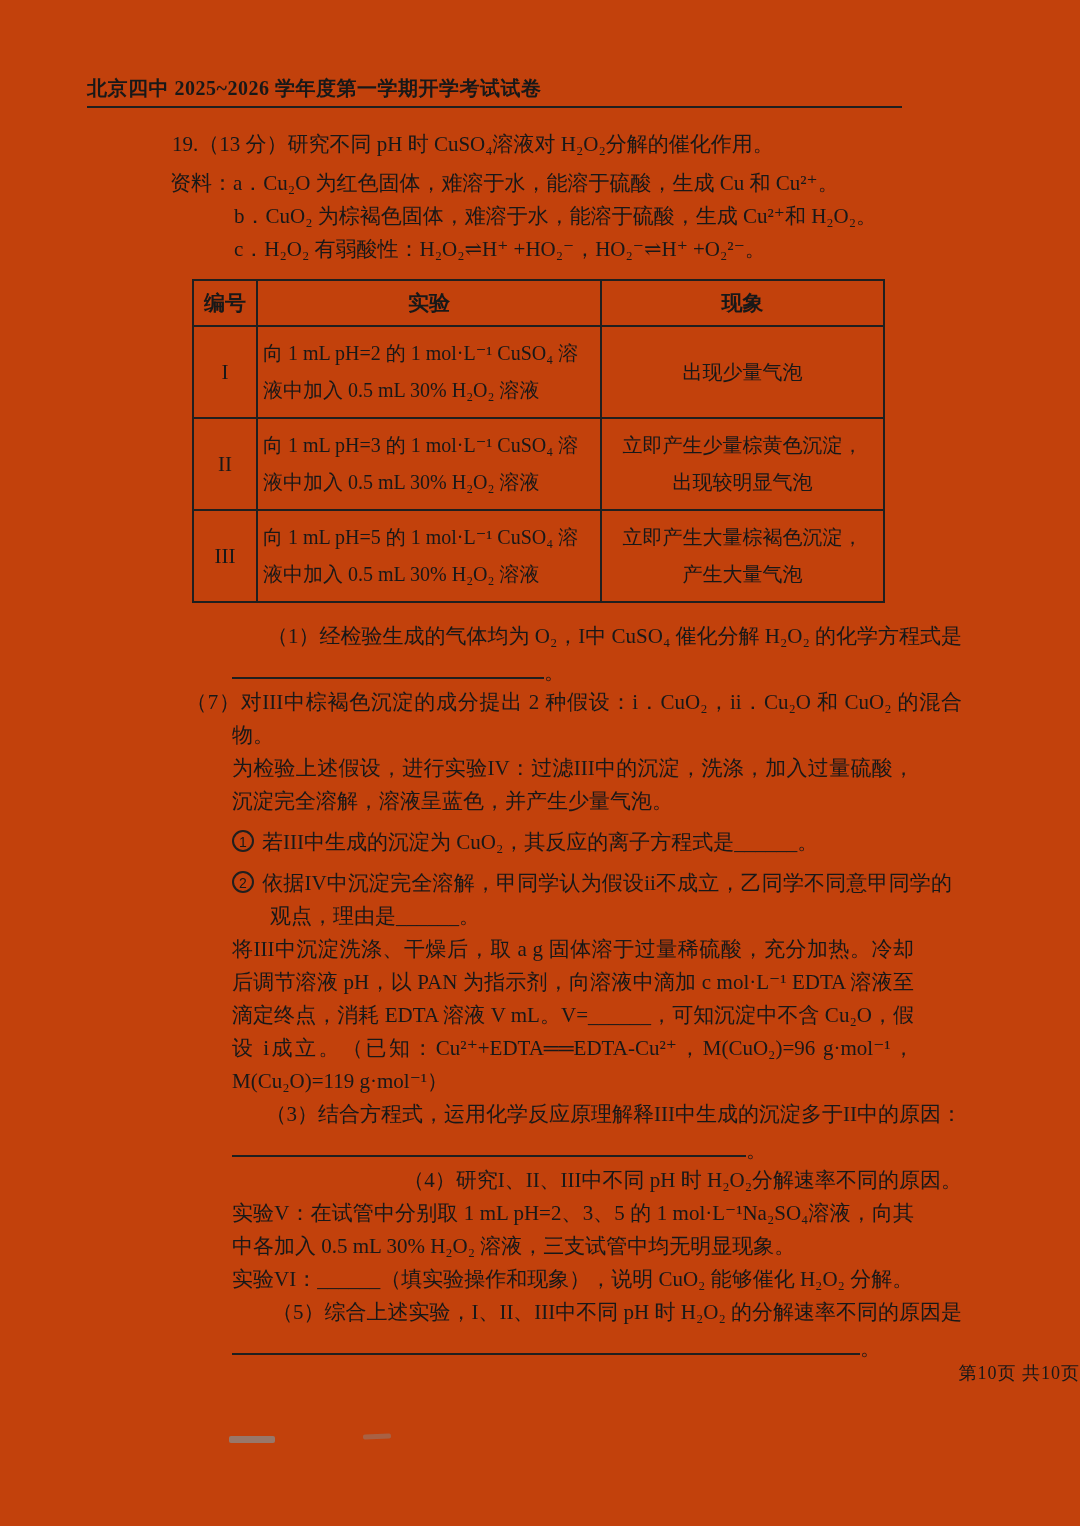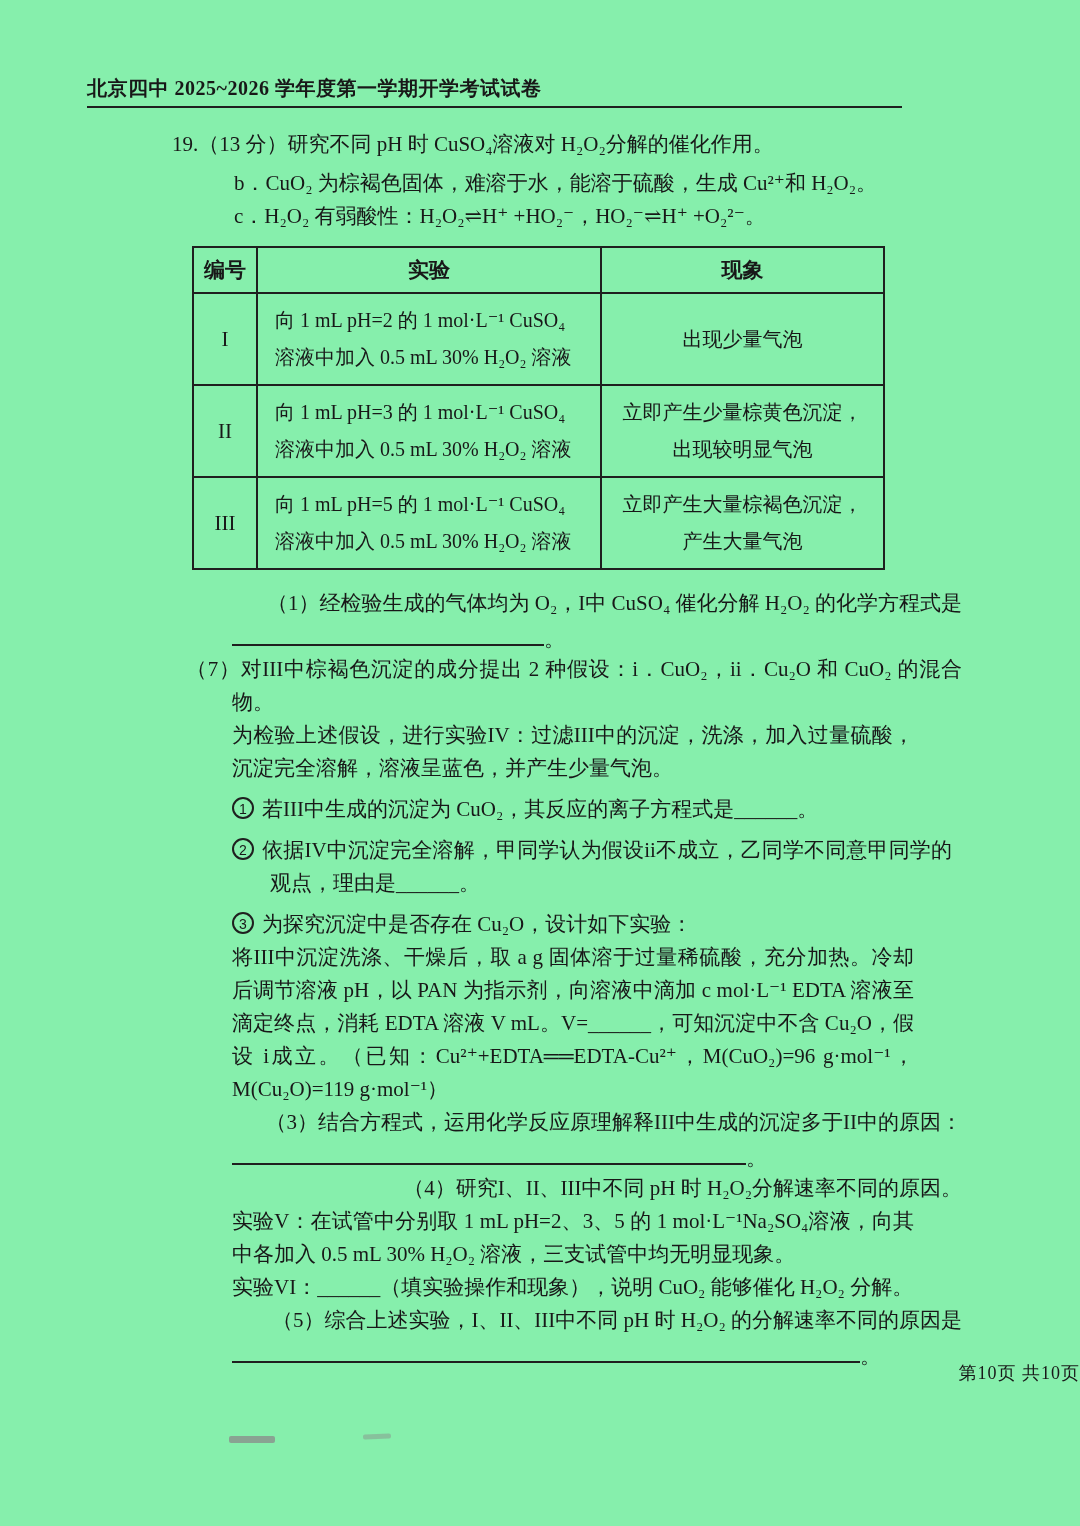--- a/index.html
+++ b/index.html
@@ -1,20 +1,20 @@
 <!DOCTYPE html>
 <html lang="zh"><head>
 <meta charset="utf-8">
 <style>
   html,body{margin:0;padding:0;background:#d9d9d9;}
   .page{
     position:relative;
     width:1080px;height:1526px;
     margin:0 auto;
-    background:#86efac;
+    background:#c2410c;
     color:#181818;
     font-family:"Liberation Serif","DejaVu Serif",serif;
     font-size:21px;
     line-height:33px;
     overflow:hidden;
   }
   
   .doc-header{
     margin:72px 0 0 87px;
     width:815px;
@@ -36,21 +36,21 @@
     border-collapse:collapse;
     table-layout:fixed;
     font-size:20px;
   }
   .exam-table th,.exam-table td{border:2px solid #1f1f1f;vertical-align:middle;}
   .exam-table th{height:42px;font-weight:600;font-size:21px;}
   .col-id{width:64px;}
   .col-exp{width:344px;}
   .col-phen{width:283px;}
   .cell-id{text-align:center;font-size:21px;}
-  .cell-exp{padding:4px 17px;line-height:37px;}
+  .cell-exp{padding:4px 5px;line-height:37px;}
   .cell-phen{text-align:center;line-height:37px;padding:4px 6px;margin-left:29px;}
   .exam-table tbody td{height:82px;}
   
   .item{margin:0 0 0 186px;width:730px;padding-left:46px;text-indent:-46px;text-align:justify;}
   .item-first{margin-top:17px;}
   .nowrap{white-space:nowrap;text-align:right;}
   .cont{margin:0 0 0 232px;width:682px;text-align:justify;}
   .subitem{margin:8px 0 0 232px;width:682px;padding-left:38px;text-indent:-38px;text-align:justify;}
   .circ{
     display:inline-block;width:22px;height:22px;line-height:21px;
@@ -78,20 +78,21 @@
 </head>
 <body>
 
 <div class="page">
 
   <div class="doc-header">北京四中 2025~2026 学年度第一学期开学考试试卷</div>
 
   <div class="q-intro">19.（13 分）研究不同 pH 时 CuSO₄溶液对 H₂O₂分解的催化作用。</div>
 
   <div class="materials">
+    <div class="mat-row"><span>资料：</span><span>a．Cu₂O 为红色固体，难溶于水，能溶于硫酸，生成 Cu 和 Cu²⁺。</span></div>
     <div class="mat-row mat-indent">b．CuO₂ 为棕褐色固体，难溶于水，能溶于硫酸，生成 Cu²⁺和 H₂O₂。</div>
     <div class="mat-row mat-indent">c．H₂O₂ 有弱酸性：H₂O₂⇌H⁺ +HO₂⁻，HO₂⁻⇌H⁺ +O₂²⁻。</div>
   </div>
 
   <table class="exam-table">
     <colgroup>
       <col class="col-id">
         <col class="col-exp">
         <col class="col-phen">
     </colgroup>
@@ -130,21 +131,20 @@
   </table>
 
   <div class="item item-first nowrap">（1）经检验生成的气体均为 O₂，I中 CuSO₄ 催化分解 H₂O₂ 的化学方程式是</div>
   <div class="blank-row"><span class="blank blank-1"></span><span>。</span></div>
 
   <div class="item">（7）对III中棕褐色沉淀的成分提出 2 种假设：i．CuO₂，ii．Cu₂O 和 CuO₂ 的混合物。</div>
   <div class="cont">为检验上述假设，进行实验IV：过滤III中的沉淀，洗涤，加入过量硫酸，沉淀完全溶解，溶液呈蓝色，并产生少量气泡。</div>
 
   <div class="subitem nowrap"><span class="circ">1</span><span>若III中生成的沉淀为 CuO₂，其反应的离子方程式是______。</span></div>
   <div class="subitem"><span class="circ">2</span><span>依据IV中沉淀完全溶解，甲同学认为假设ii不成立，乙同学不同意甲同学的观点，理由是______。</span></div>
-  <div class="subitem nowrap"><span class="circ">3</span><span>为探究沉淀中是否存在 Cu₂O，设计如下实验：</span></div>
 
   <div class="cont">将III中沉淀洗涤、干燥后，取 a g 固体溶于过量稀硫酸，充分加热。冷却后调节溶液 pH，以 PAN 为指示剂，向溶液中滴加 c mol·L⁻¹ EDTA 溶液至滴定终点，消耗 EDTA 溶液 V mL。V=______，可知沉淀中不含 Cu₂O，假设 i成立。（已知：Cu²⁺+EDTA══EDTA-Cu²⁺，M(CuO₂)=96 g·mol⁻¹，M(Cu₂O)=119 g·mol⁻¹）</div>
 
   <div class="item nowrap">（3）结合方程式，运用化学反应原理解释III中生成的沉淀多于II中的原因：</div>
   <div class="blank-row"><span class="blank blank-3"></span><span>。</span></div>
 
   <div class="item nowrap">（4）研究I、II、III中不同 pH 时 H₂O₂分解速率不同的原因。</div>
   <div class="cont">实验V：在试管中分别取 1 mL pH=2、3、5 的 1 mol·L⁻¹Na₂SO₄溶液，向其中各加入 0.5 mL 30% H₂O₂ 溶液，三支试管中均无明显现象。</div>
   <div class="cont nowrap">实验VI：______（填实验操作和现象），说明 CuO₂ 能够催化 H₂O₂ 分解。</div>
 

